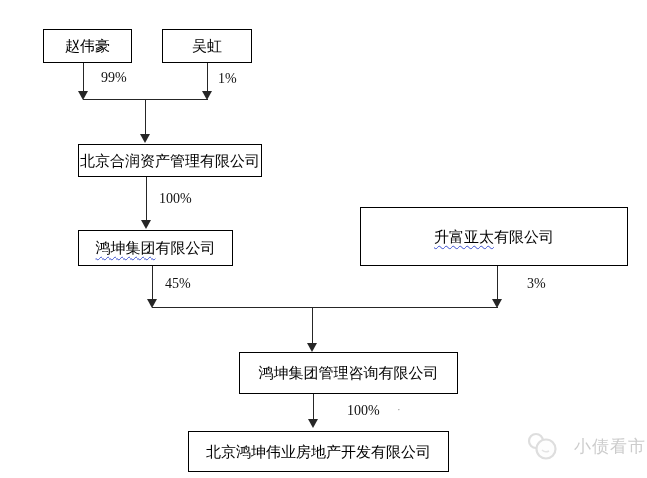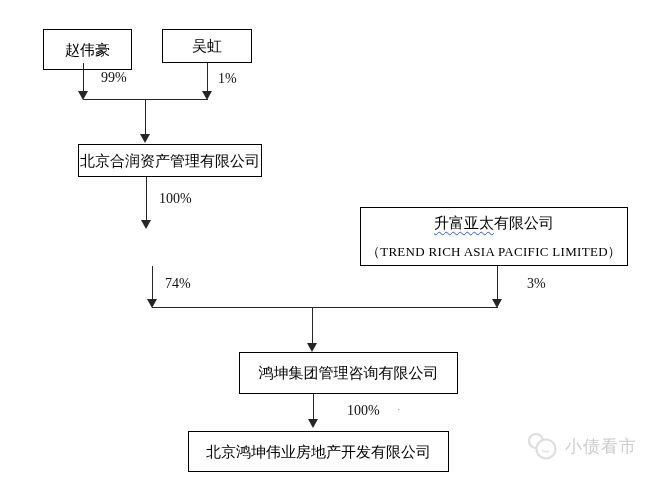--- a/index.html
+++ b/index.html
@@ -48,33 +48,33 @@
   }
   .pct{
     position:absolute;
     font-size:14px;
     color:#111;
     white-space:nowrap;
   }
   .stray{position:absolute;font-size:11px;color:#8a8a8a;}
   .watermark{
     position:absolute;left:526px;top:432px;
-    display:flex;align-items:center;gap:5px;
+    display:flex;align-items:center;gap:14px;
     color:var(--watermark-text);
     font-family:"Liberation Sans","DejaVu Sans",sans-serif;
     font-size:17px;letter-spacing:1px;
     user-select:none;
   }
 </style>
 </head>
 <body>
 
 <div class="canvas">
 
-  <div class="box" style="left:43px;top:29px;width:89px;height:41px;">
+  <div class="box" style="left:43px;top:29px;width:89px;height:34px;">
     <span>赵伟豪</span>
   </div>
   <div class="box" style="left:162px;top:29px;width:90px;height:34px;">
     <span>吴虹</span>
   </div>
 
   <div class="vline" style="left:83px;top:63px;height:29px;"></div>
   <div class="arrowhead" style="left:78px;top:91px;"></div>
   <div class="pct" style="left:101px;top:70px;">99%</div>
 
@@ -87,29 +87,31 @@
   <div class="arrowhead" style="left:140px;top:134px;"></div>
 
   <div class="box" style="left:54px;top:144px;width:184px;height:33px;margin-left:24px;">
     <span>北京合润资产管理有限公司</span>
   </div>
 
   <div class="vline" style="left:146px;top:177px;height:44px;"></div>
   <div class="arrowhead" style="left:141px;top:220px;"></div>
   <div class="pct" style="left:159px;top:191px;">100%</div>
 
+  <div class="box" style="left:78px;top:230px;width:155px;height:36px;">
+    <span><span class="wavy">鸿坤集团</span><span>有限公司</span></span>
+  </div>
 
   <div class="box two-line" style="left:360px;top:207px;width:268px;height:59px;">
     <div><span class="wavy">升富亚太</span><span>有限公司</span></div>
-    <div class="eng">（TREND RICH ASIA PACIFIC LIMITED）</div>
   </div>
 
   <div class="vline" style="left:152px;top:266px;height:34px;"></div>
   <div class="arrowhead" style="left:147px;top:299px;"></div>
-  <div class="pct" style="left:165px;top:276px;">74%</div>
+  <div class="pct" style="left:165px;top:276px;">45%</div>
 
   <div class="vline" style="left:497px;top:266px;height:34px;"></div>
   <div class="arrowhead" style="left:492px;top:299px;"></div>
   <div class="pct" style="left:527px;top:276px;">3%</div>
 
   <div class="hline" style="left:152px;top:307px;width:346px;"></div>
   <div class="vline" style="left:312px;top:307px;height:37px;"></div>
   <div class="arrowhead" style="left:307px;top:343px;"></div>
 
   <div class="box" style="left:203px;top:352px;width:219px;height:42px;margin-left:36px;">

